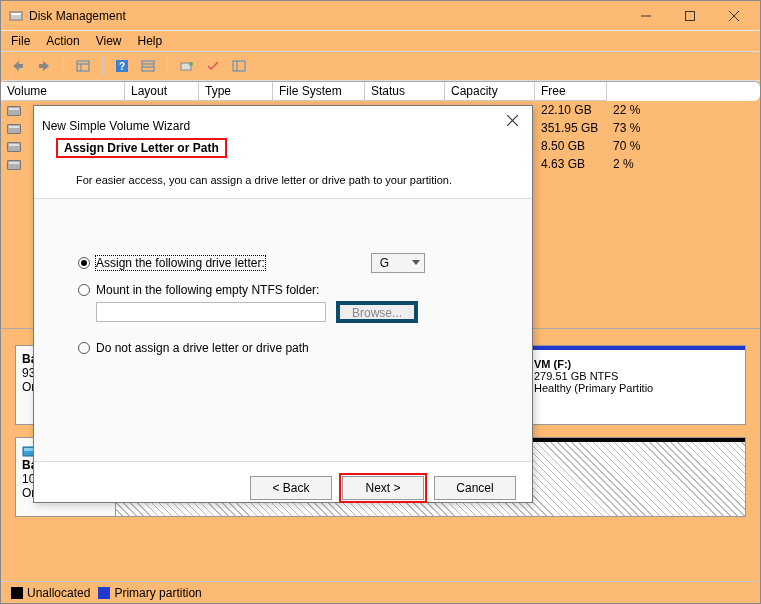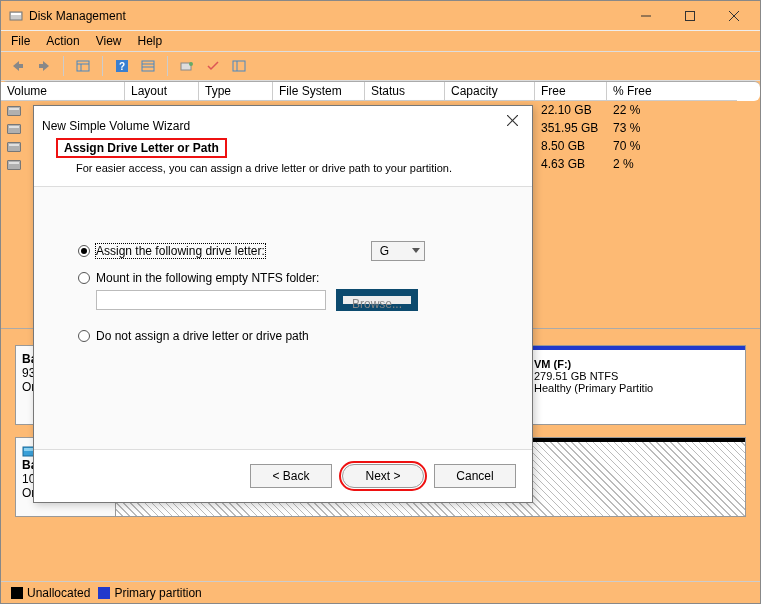--- a/index.html
+++ b/index.html
@@ -28,32 +28,32 @@
   .hatch { background: repeating-linear-gradient(45deg,#fff,#fff 4px,#bbb 4px,#bbb 5px); }
   .legend { position: absolute; bottom: 0; left: 0; right: 0; height: 22px; border-top: 1px solid #ccc; display: flex; align-items: center; gap: 8px; padding: 0 10px; font-size: 12px; }
   .legbox { width: 12px; height: 12px; display: inline-block; margin-right: 4px; vertical-align: middle; }
   
   .wizard { position: absolute; left: 32px; top: 104px; width: 500px; height: 398px; background: #fff; border: 1px solid #777; box-shadow: 2px 2px 8px rgba(0,0,0,0.2); z-index: 10; }
   .wiz-title { height: 28px; display: flex; align-items: center; padding: 0 8px; }
   .wiz-title .t { flex: 1; font-size: 12px; margin-top: 12px; }
   .wiz-close { width: 24px; height: 24px; display: flex; align-items: center; justify-content: center; font-size: 14px; }
   .wiz-head { padding: 4px 22px 12px 22px; }
   .wiz-head .heading { font-weight: bold; font-size: 12px; border: 2px solid #e11; display: inline-block; padding: 1px 6px; }
-  .wiz-head .sub { font-size: 11px; margin-top: 4px; padding-left: 20px; }
+  .wiz-head .sub { font-size: 11px; margin-top: 16px; padding-left: 20px; }
   .wiz-body { border-top: 1px solid #ddd; border-bottom: 1px solid #ddd; padding: 54px 30px 20px 44px; background: #fafafa; height: 264px; }
   .radio-row { display: flex; align-items: center; gap: 6px; margin-bottom: 10px; font-size: 12px; }
   .radio { width: 12px; height: 12px; border: 1px solid #555; border-radius: 50%; display: inline-flex; align-items: center; justify-content: center; background: #fff; }
   .radio.sel::after { content: ""; width: 6px; height: 6px; background: #000; border-radius: 50%; }
   .dotted { outline: 1px dotted #000; outline-offset: 0; }
   .letter-select { width: 54px; height: 20px; border: 1px solid #999; background: #f4f4f4; display: inline-flex; align-items: center; justify-content: space-between; padding: 0 4px 0 8px; font-size: 12px; margin-left: 100px; }
   .folder-input { width: 230px; height: 20px; border: 1px solid #bbb; background: #fff; margin-left: 18px; }
-  .browse-btn { width: 82px; height: 22px; border: 7px solid #0c4a6e; background: #eee; color: #888; font-size: 12px; margin-left: 10px; }
+  .browse-btn { width: 82px; height: 22px; border: 4px solid #0c4a6e; background: #eee; color: #888; font-size: 12px; margin-left: 10px; }
   .wiz-buttons { display: flex; justify-content: flex-end; gap: 10px; padding: 14px 16px; }
   .wbtn2 { width: 82px; height: 24px; border: 1px solid #999; background: #f4f4f4; font-size: 12px; }
-  .next-hl { outline: 2px solid #e11; outline-offset: 1px; border-radius: 12px; }
+  .next-hl { outline: 2px solid #e11; outline-offset: 1px; }
   svg { display: block; }
 </style>
 </head>
 <body>
 
 <div class="window">
 
   <div class="titlebar">
     <div class="title">
       <span>
@@ -145,21 +145,20 @@
   </div>
 
   <div class="headers">
     <div class="hcell" style="width:124px">Volume</div>
     <div class="hcell" style="width:74px">Layout</div>
     <div class="hcell" style="width:74px">Type</div>
     <div class="hcell" style="width:92px">File System</div>
     <div class="hcell" style="width:80px">Status</div>
     <div class="hcell" style="width:90px">Capacity</div>
     <div class="hcell" style="width:72px">Free Spa...</div>
-    <div class="hcell" style="width:130px;border-right:none">% Free</div>
   </div>
 
   <div class="volrows">
     <div class="volrow">
       <div class="vcell" style="width:124px"><span class="disk-icon"></span></div>
       <div class="vcell" style="width:410px"></div>
       <div class="vcell" style="width:72px">22.10 GB</div>
       <div class="vcell" style="width:80px">22 %</div>
     </div>
     <div class="volrow">

